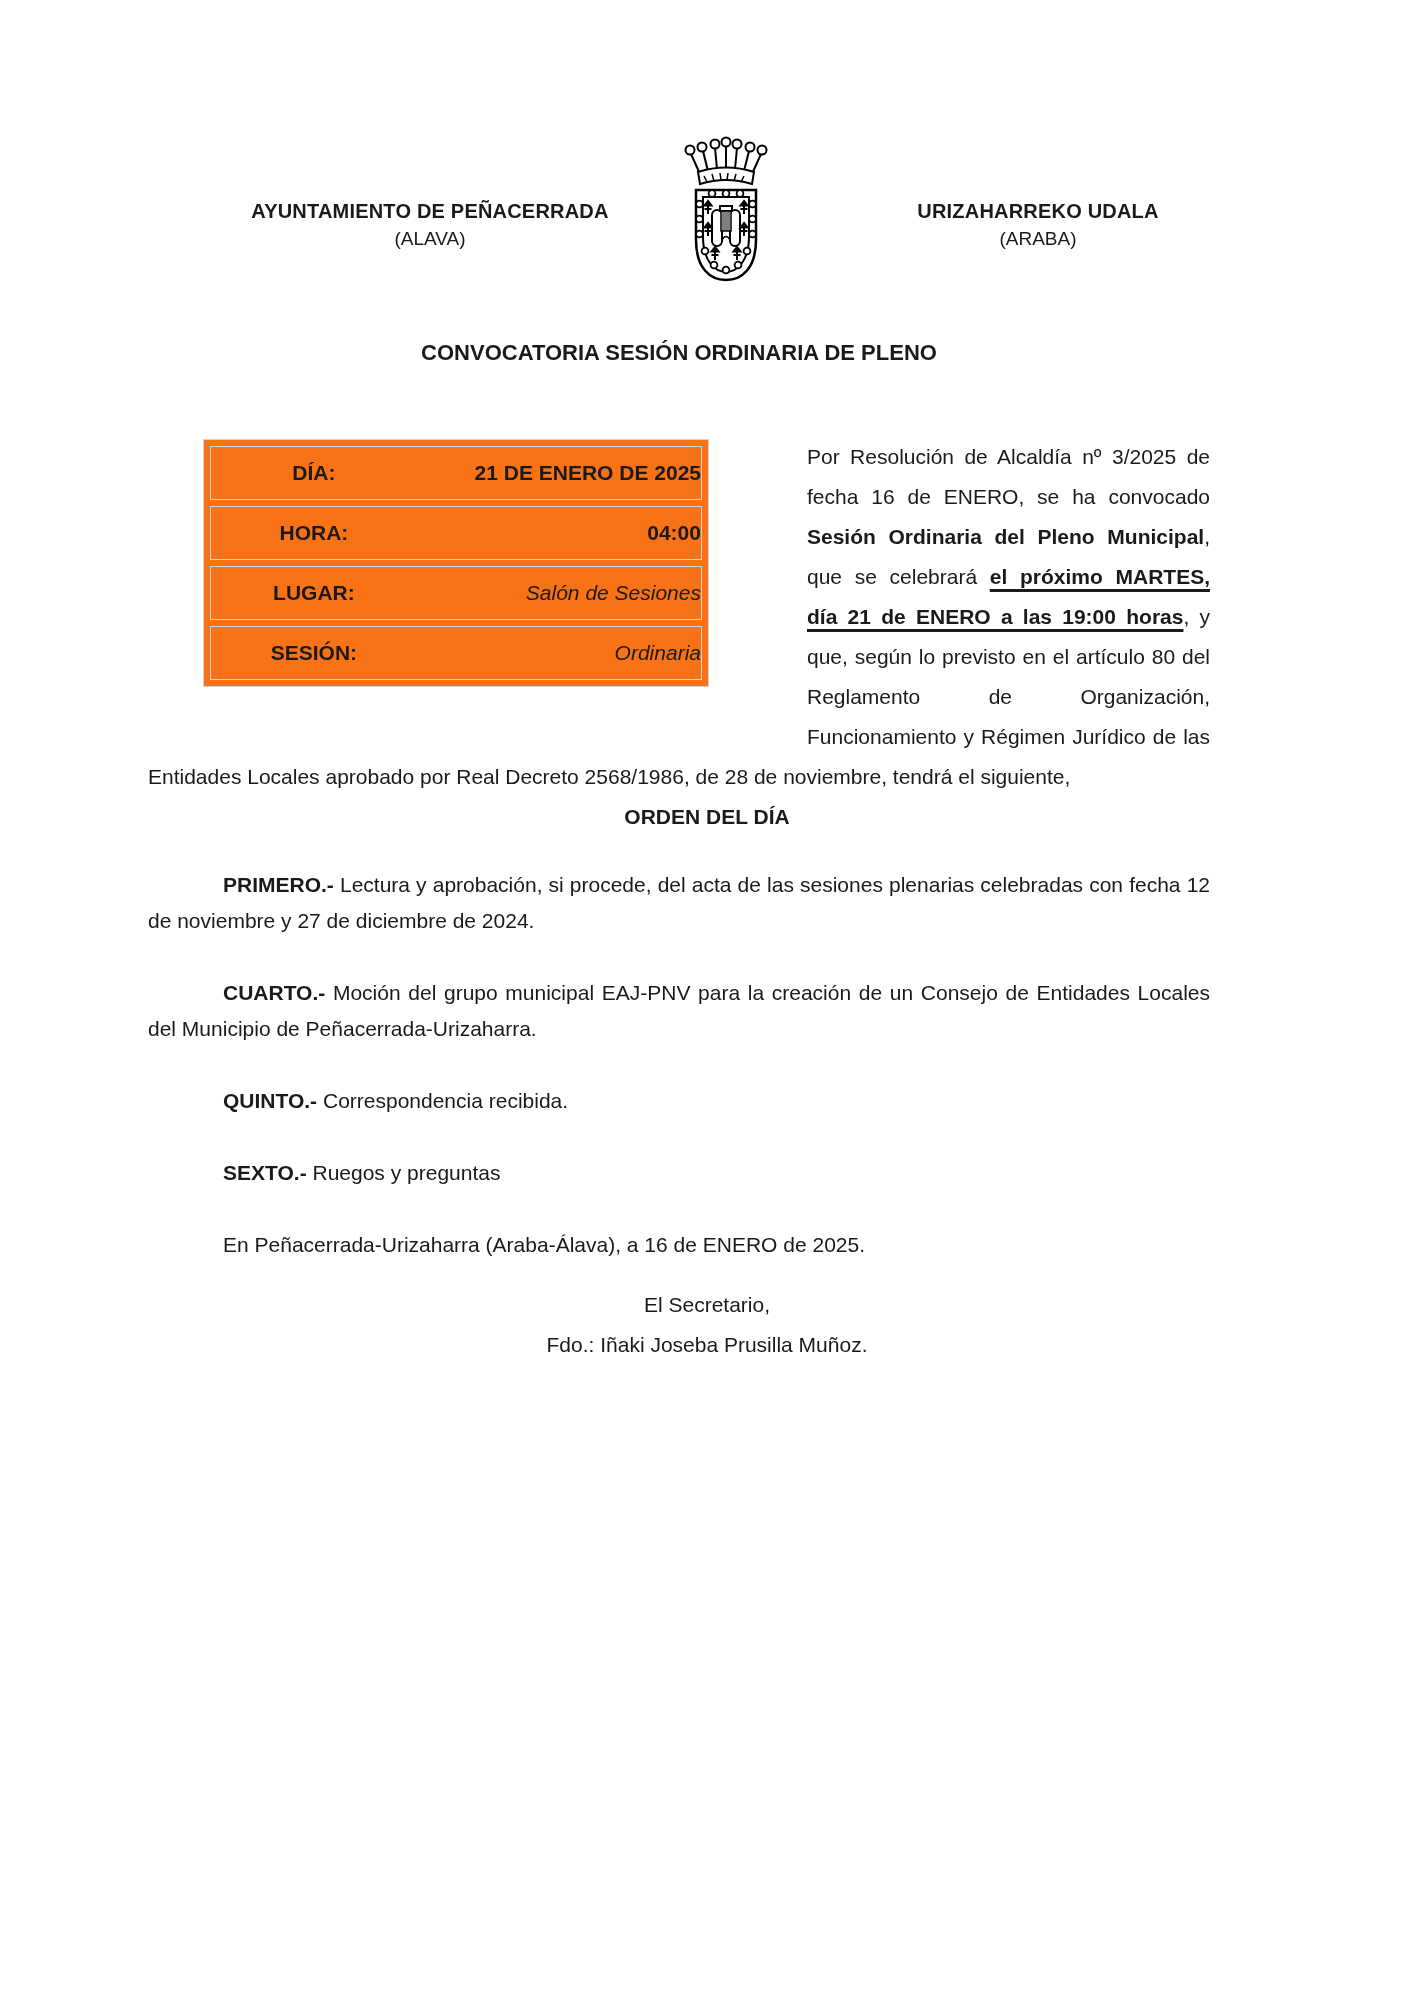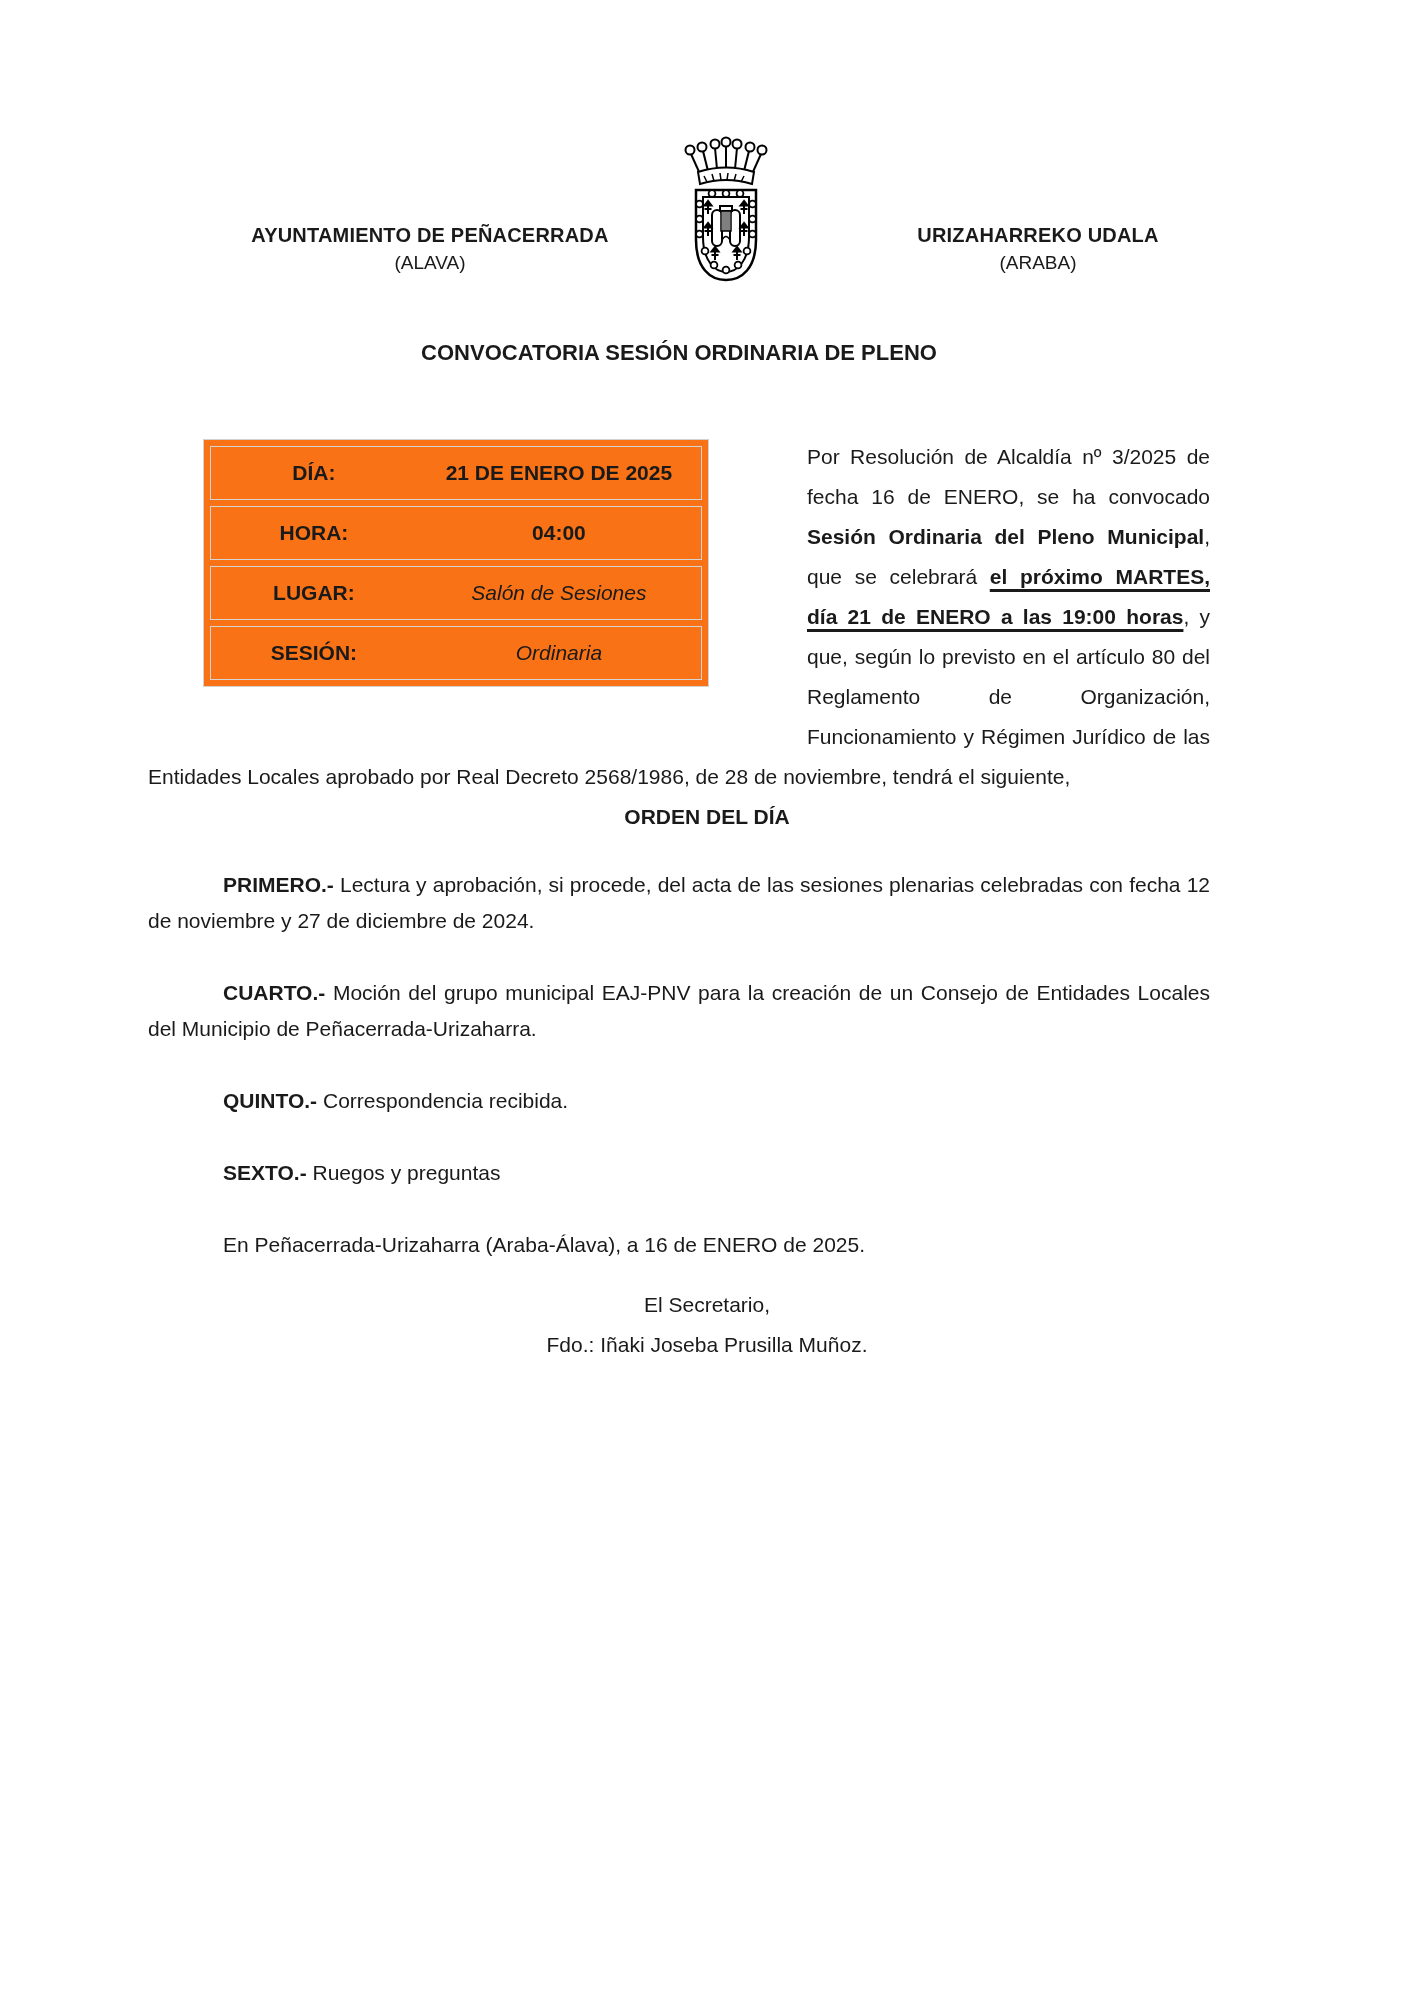--- a/index.html
+++ b/index.html
@@ -8,21 +8,21 @@
     font-family:"Liberation Sans",sans-serif;color:#1a1a1a;
     -webkit-font-smoothing:antialiased;
   }
   .page{position:relative;width:1414px;height:1999px;background:#fff;}
 
   
   .letterhead{position:absolute;top:0;left:0;width:100%;height:300px;}
   .org{position:absolute;text-align:center;}
   .org-left{left:230px;top:198px;width:400px;}
   .org-right{left:860px;top:198px;width:356px;}
-  .org-title{font-size:20px;font-weight:bold;letter-spacing:.2px;line-height:26px;margin-top:24px;}
+  .org-title{font-size:20px;font-weight:bold;letter-spacing:.2px;line-height:26px;}
   .org-sub{font-size:19px;line-height:30px;}
   .emblem{position:absolute;left:676px;top:118px;width:100px;height:176px;}
 
   
   .content{position:absolute;top:340px;left:148px;width:1062px;}
   .doc-title{margin:0;font-size:22px;font-weight:bold;text-align:center;line-height:26px;}
 
   
   .intro-section{margin-top:71px;}
   .table-float{
@@ -30,21 +30,21 @@
     margin:2px 98px 58px 55px;
     border:1.5px solid #d2d2d2;background:#f97316;padding:6px;
     box-sizing:border-box;
   }
   .trow{
     border:1.5px solid #d4d4d4;height:52px;margin-bottom:6px;
     display:flex;align-items:center;
   }
   .trow:last-child{margin-bottom:0;}
   .tlabel{width:42%;text-align:center;font-weight:bold;font-size:21px;}
-  .tvalue{width:58%;text-align:center;font-size:21px;}
+  .tvalue{width:58%;text-align:right;font-size:21px;}
   .tvalue.bold{font-weight:bold;}
   .tvalue.italic{font-style:italic;}
 
   .intro-text{margin:0;font-size:21px;line-height:40px;text-align:justify;}
   .b{font-weight:bold;}
   .u{text-decoration:underline;text-decoration-thickness:2.5px;text-underline-offset:5px;}
 
   
   .orden{
     clear:both;width:1414px;margin:6px 4px 0 -148px;

